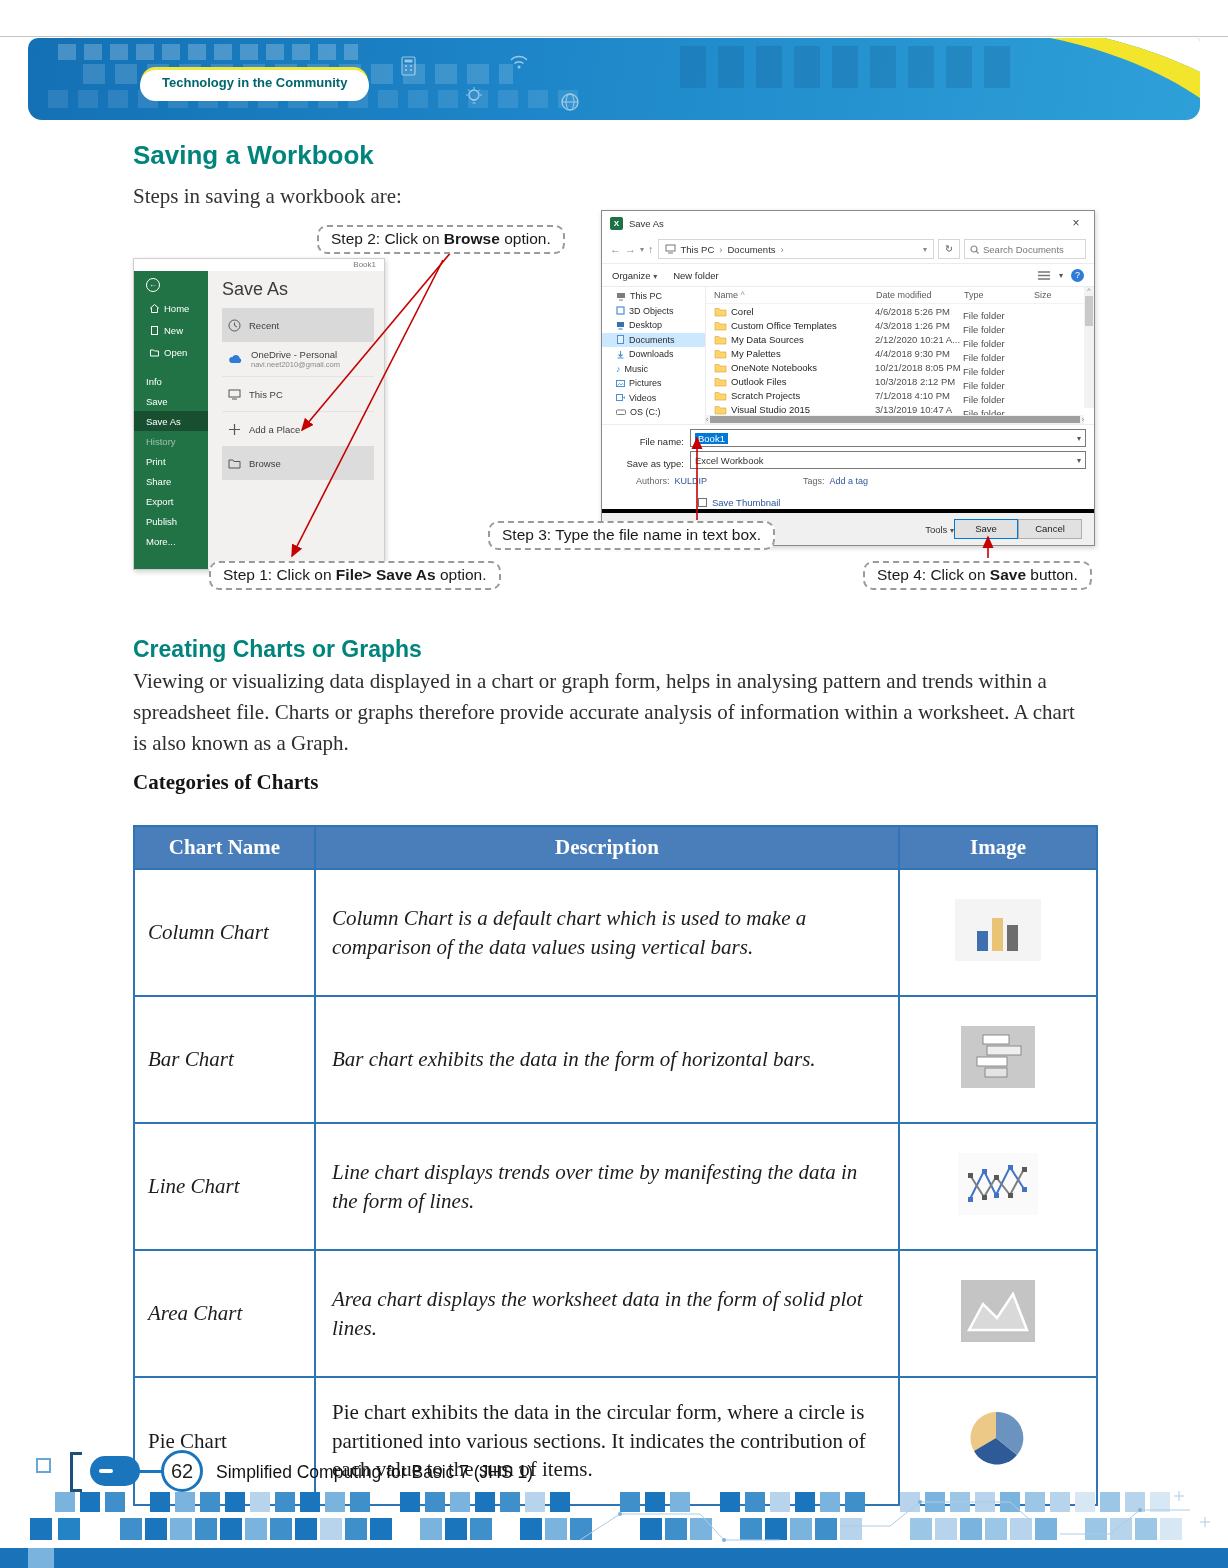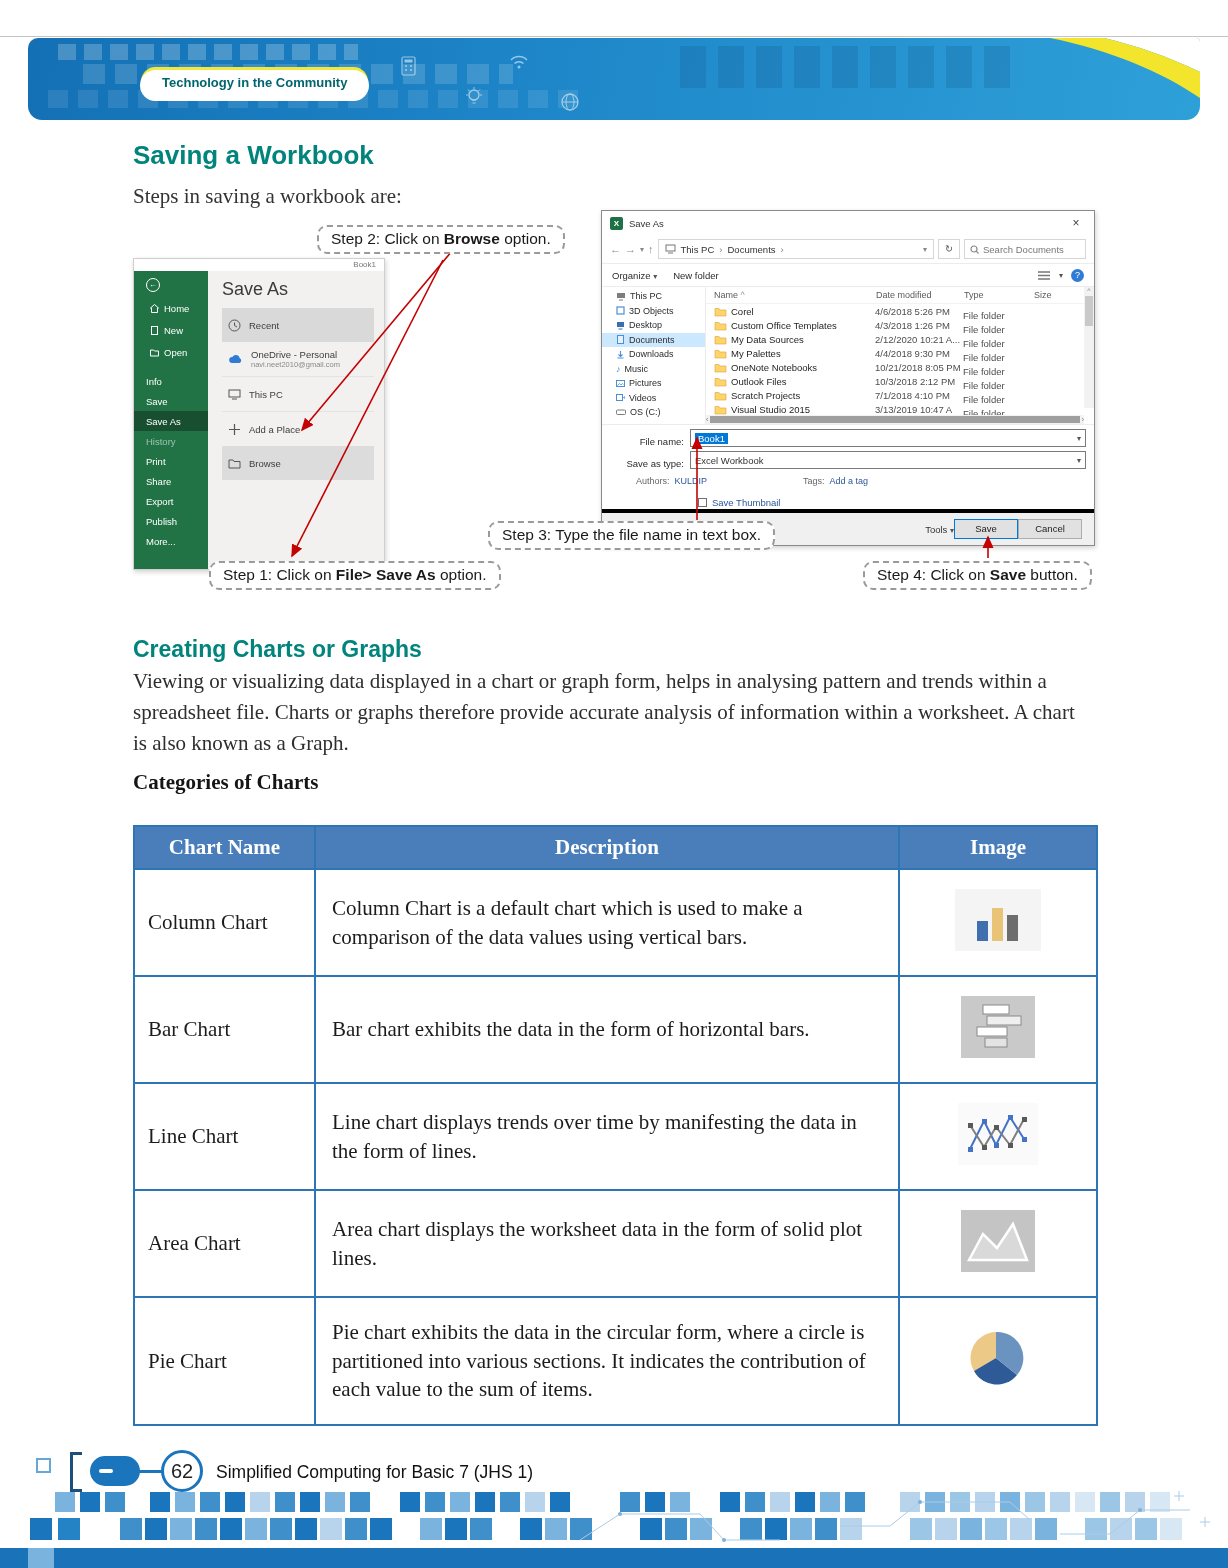--- a/index.html
+++ b/index.html
@@ -112,21 +112,21 @@
   .btn-accent { border-color:#0078d7; }
 
   
   table.charts { position:absolute; left:133px; top:825px; width:963px; border-collapse:collapse;
                  font-family:"Liberation Serif", serif; table-layout:fixed; }
   .charts th { background:#4a7ebb; color:#fff; font-size:21px; border:2px solid #2e75b6; height:43px; }
   .charts td { border:2px solid #2e75b6; font-size:21px; color:#1c1c1c; vertical-align:middle; }
   .charts .c-name { width:181px; padding-left:13px; }
   .charts .c-desc { width:584px; padding:8px 16px; line-height:1.38; }
   .charts .c-img  { width:198px; text-align:center; }
-  .charts tr.r { height:107px; }
+  .charts tr.r { height:127px;font-style:italic; }
   .charts tr.r-last { height:128px; }
 
   
   .f-square { position:absolute; left:36px; top:1458px; width:15px; height:15px; border:2px solid #66a7d8; }
   .f-bracket { position:absolute; left:70px; top:1452px; width:12px; height:40px;
                border-left:3px solid #1c4f7c; border-top:3px solid #1c4f7c; border-bottom:3px solid #1c4f7c; }
   .f-toggle { position:absolute; left:90px; top:1456px; width:50px; height:30px; border-radius:16px; background:#1b75bc; }
   .f-toggle i { position:absolute; left:9px; top:13px; width:14px; height:4px; background:#fff; border-radius:2px; }
   .f-link { position:absolute; left:139px; top:1470px; width:24px; height:3px; background:#1b75bc; }
   .f-circle { position:absolute; left:161px; top:1450px; width:42px; height:42px; border-radius:50%;

